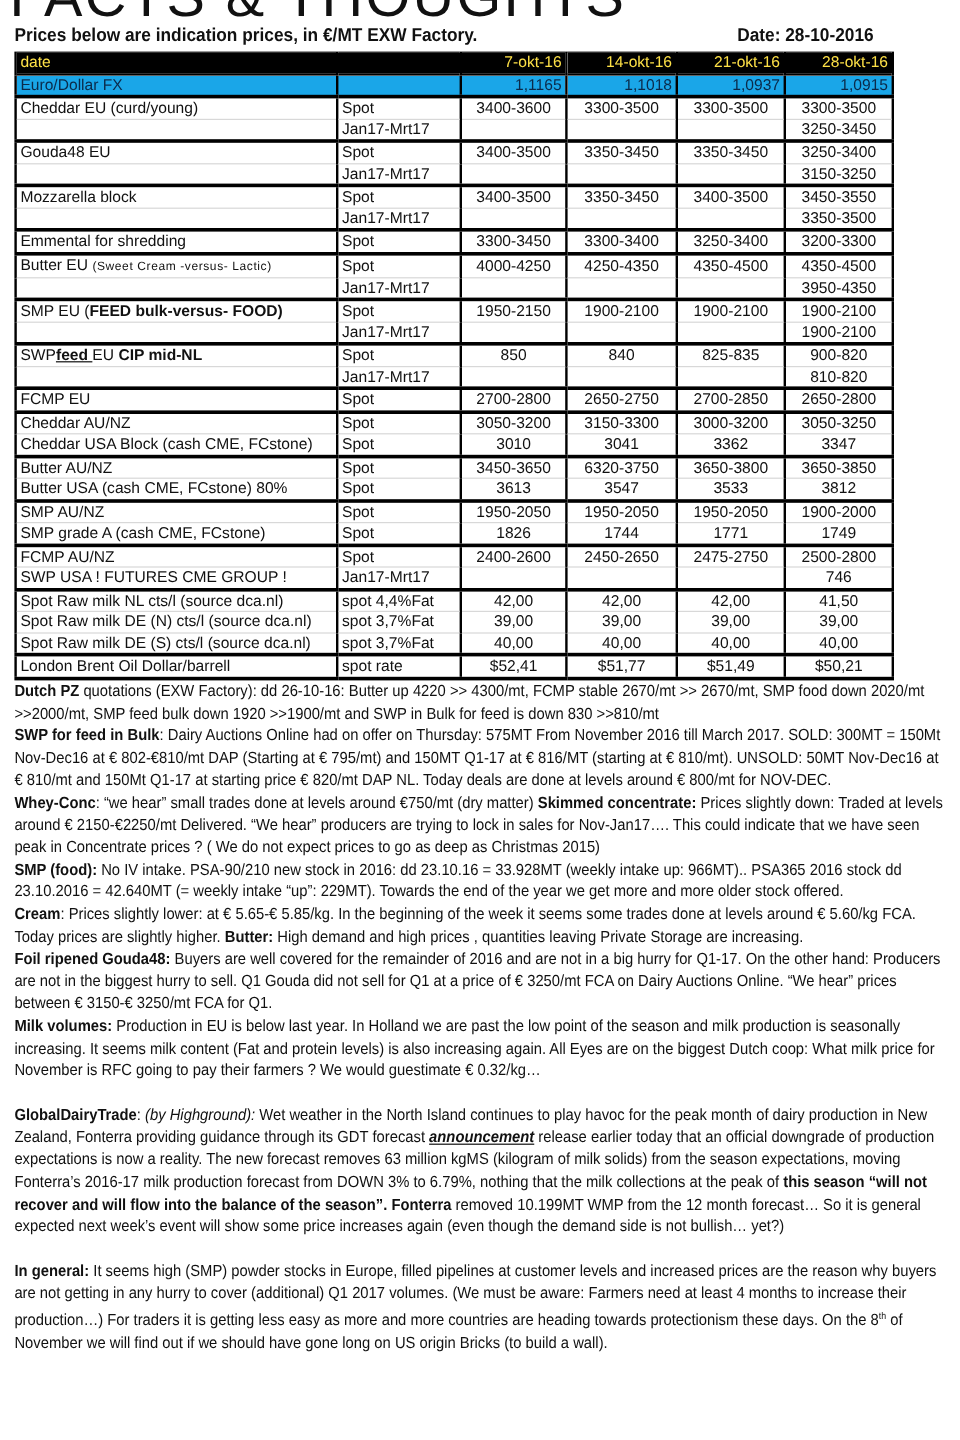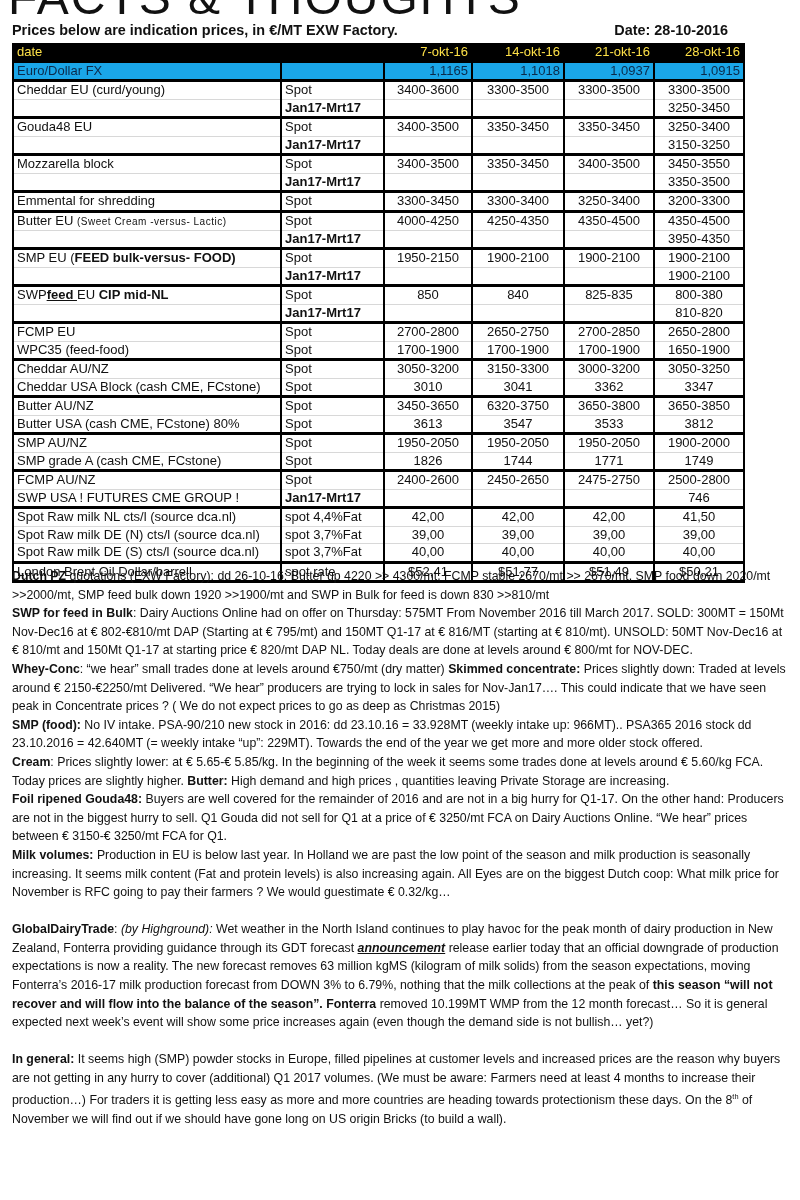--- a/index.html
+++ b/index.html
@@ -8,21 +8,21 @@
   .subhead { position: absolute; left: 12px; top: 21px; width: 730px; font-size: 15.5px; font-weight: bold; display: flex; justify-content: space-between; transform: scaleX(0.93); transform-origin: left; }
   .subhead .date { margin-right: -40px; }
   table.prices { position: absolute; left: 12px; top: 43px; width: 731px; border-collapse: collapse; font-size: 13px; table-layout: fixed; }
   table.prices td { height: 16.5px; padding: 0 3px; line-height: 16px; white-space: nowrap; overflow: hidden; border-left: 2px solid #000; border-right: 2px solid #000; border-top: 1px solid #d8d8d8; }
   table.prices tr.hdr td { background: #000; color: #fde047; border-color: #000; }
   table.prices tr.fx td { background: #1aa6e8; color: #0b2a4a; border-top: 2px solid #000; border-bottom: 2px solid #000; }
   table.prices tr.grp td { border-top: 3px solid #000; }
   table.prices tr.last td { border-bottom: 3px solid #000; }
   td.num { text-align: center; }
   tr.hdr td.num, tr.fx td.num { text-align: right; }
-  td.bold { font-weight: bold; }
+  td.bold { font-weight: normal; }
   .sm { font-size: 10px; font-weight: normal; letter-spacing: 0.5px; }
   .b { font-weight: bold; }
   .u { text-decoration: underline; }
   .notes { position: absolute; left: 12px; top: 567px; width: 780px; font-size: 13.4px; line-height: 18.6px; transform: scaleX(0.92); transform-origin: left; width: 848px; }
   .notes p { margin: 0; }
   .gap { height: 18.6px; }
   sup { font-size: 8px; }
 </style>
 </head>
 <body>
@@ -146,45 +146,37 @@
         <td class="num"></td>
         <td class="num"></td>
         <td class="num">1900-2100</td>
       </tr>
       <tr class="grp">
         <td><span>SWP</span><span class="b u">feed </span><span>EU</span>  <span class="b">CIP mid-NL</span></td>
         <td>Spot</td>
         <td class="num">850</td>
         <td class="num">840</td>
         <td class="num">825-835</td>
-        <td class="num">800-380</td>
+        <td class="num">900-820</td>
       </tr>
       <tr>
         <td><span></span></td>
         <td class="bold">Jan17-Mrt17</td>
         <td class="num"></td>
         <td class="num"></td>
         <td class="num"></td>
         <td class="num">810-820</td>
       </tr>
       <tr class="grp">
         <td><span>FCMP EU</span></td>
         <td>Spot</td>
         <td class="num">2700-2800</td>
         <td class="num">2650-2750</td>
         <td class="num">2700-2850</td>
         <td class="num">2650-2800</td>
-      </tr>
-      <tr>
-        <td><span>WPC35 (feed-food)</span></td>
-        <td>Spot</td>
-        <td class="num">1700-1900</td>
-        <td class="num">1700-1900</td>
-        <td class="num">1700-1900</td>
-        <td class="num">1650-1900</td>
       </tr>
       <tr class="grp">
         <td><span>Cheddar AU/NZ</span></td>
         <td>Spot</td>
         <td class="num">3050-3200</td>
         <td class="num">3150-3300</td>
         <td class="num">3000-3200</td>
         <td class="num">3050-3250</td>
       </tr>
       <tr>

